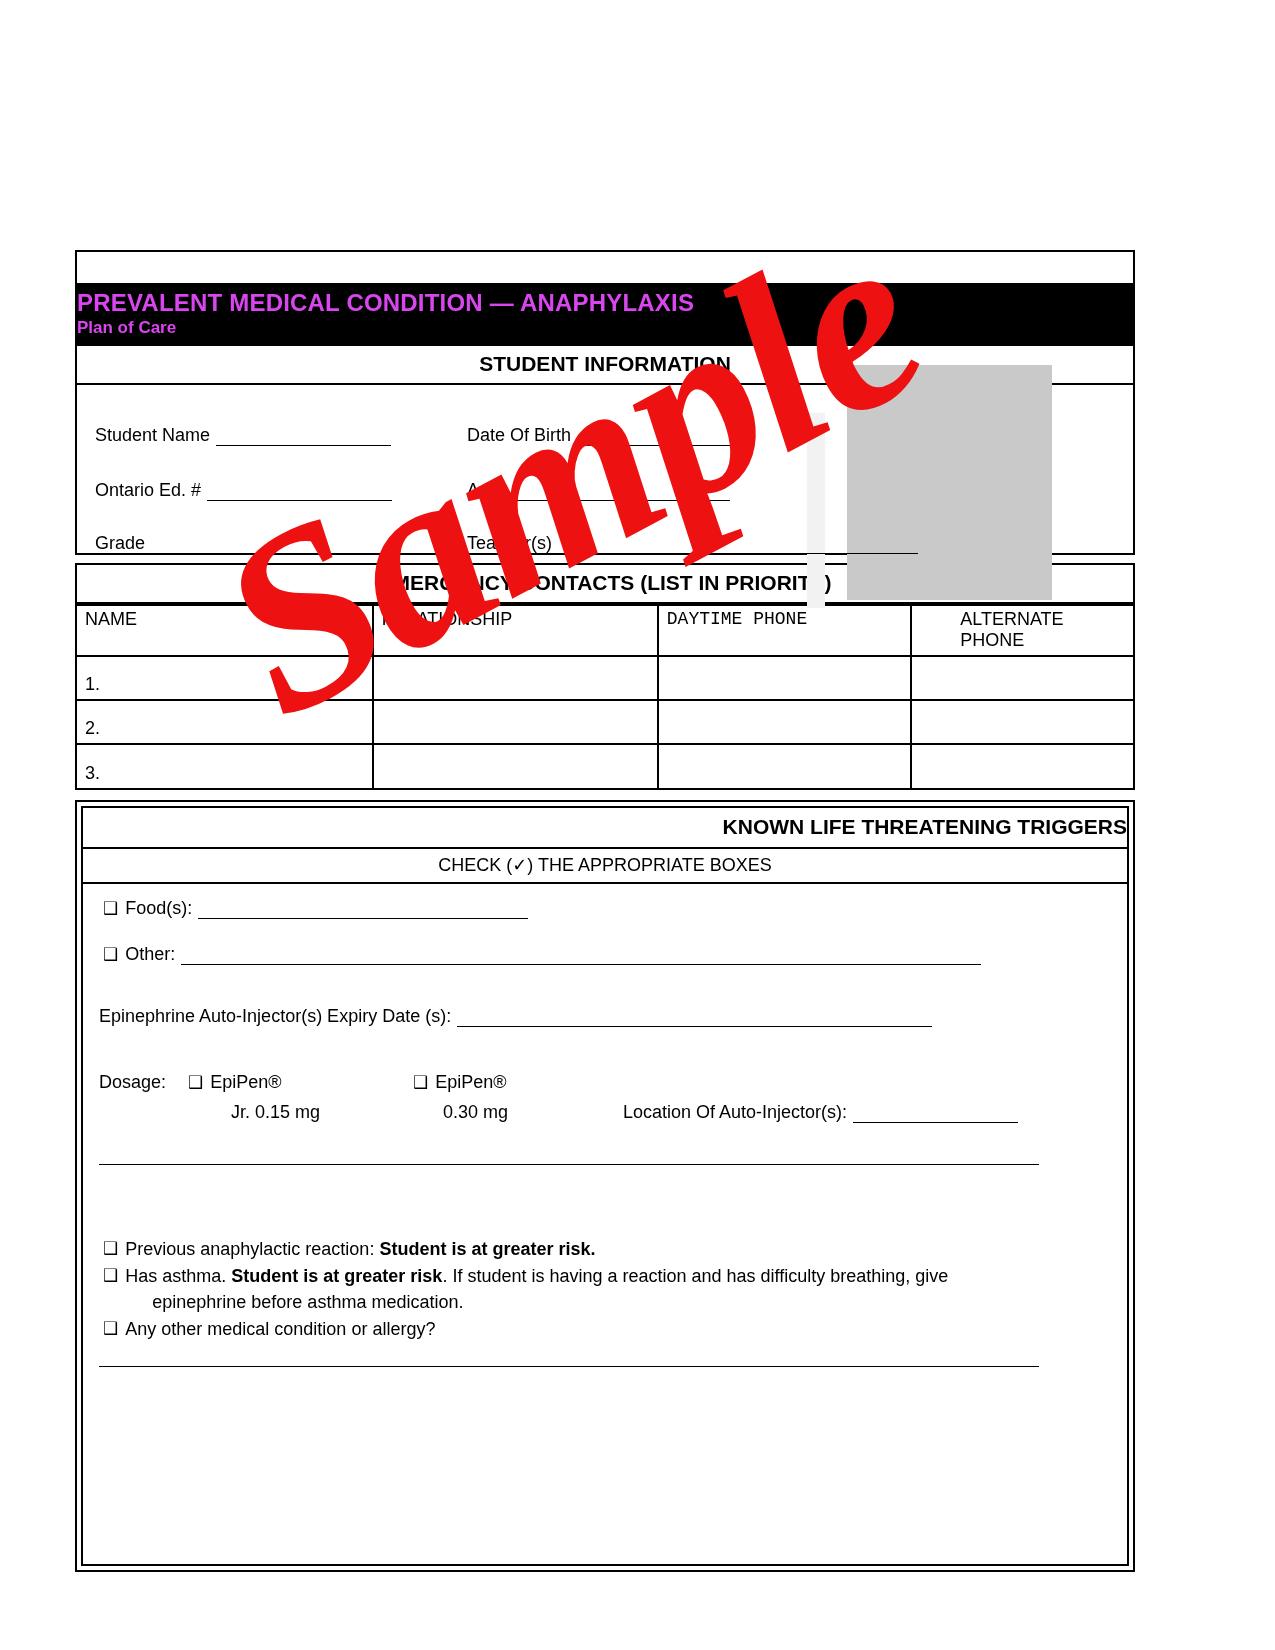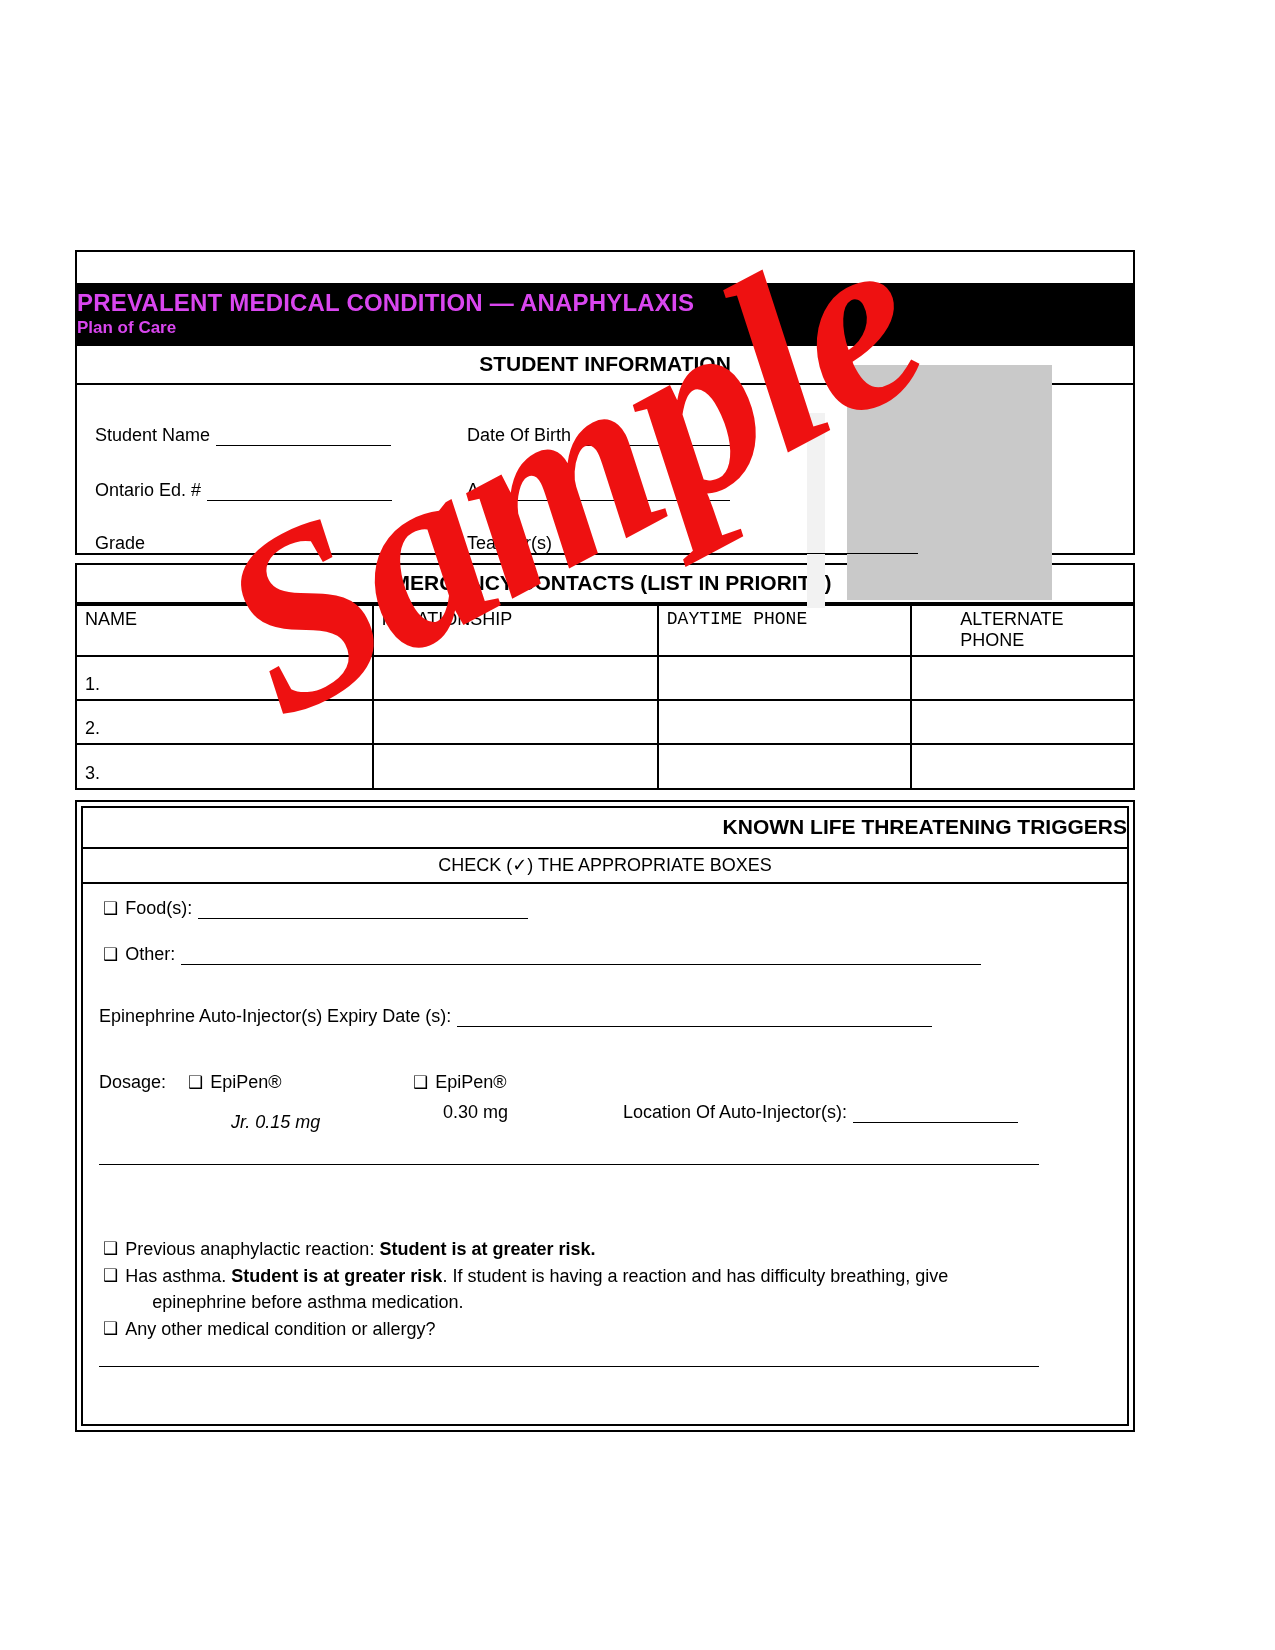--- a/index.html
+++ b/index.html
@@ -166,21 +166,21 @@
     border-bottom: 2px solid #000;
   }
   .trig-check {
     text-align: center;
     font-size: 18px;
     padding: 5px 0 6px 0;
     border-bottom: 2px solid #000;
   }
   .trig-body {
     position: relative;
-    height: 540px;
+    height: 680px;
     padding: 18px 24px 0 20px;
     box-sizing: border-box;
     font-size: 18px;
   }
 
   .cb {
     font-family: "DejaVu Sans", sans-serif;
     font-size: 17px;
     margin-right: 7px;
   }
@@ -337,21 +337,21 @@
 
           <div class="row-abs" style="left:16px; top:122px;">
             <span>Epinephrine Auto-Injector(s) Expiry Date (s):</span><span class="ul" style="width:475px;"></span>
           </div>
 
           <div class="row-abs" style="left:16px; top:188px;">Dosage:</div>
 
           <div class="row-abs" style="left:105px; top:188px;">
             <span class="cb">❑</span><span>EpiPen®</span>
           </div>
-          <div class="row-abs" style="left:148px; top:228px;font-style:italic;">Jr. 0.15 mg</div>
+          <div class="row-abs" style="left:148px; top:218px;">Jr. 0.15 mg</div>
 
           <div class="row-abs" style="left:330px; top:188px;">
             <span class="cb">❑</span><span>EpiPen®</span>
           </div>
           <div class="row-abs" style="left:360px; top:218px;">0.30 mg</div>
 
           <div class="row-abs" style="left:540px; top:218px;">
             <span>Location Of Auto-Injector(s):</span><span class="ul" style="width:165px;"></span>
           </div>
 

